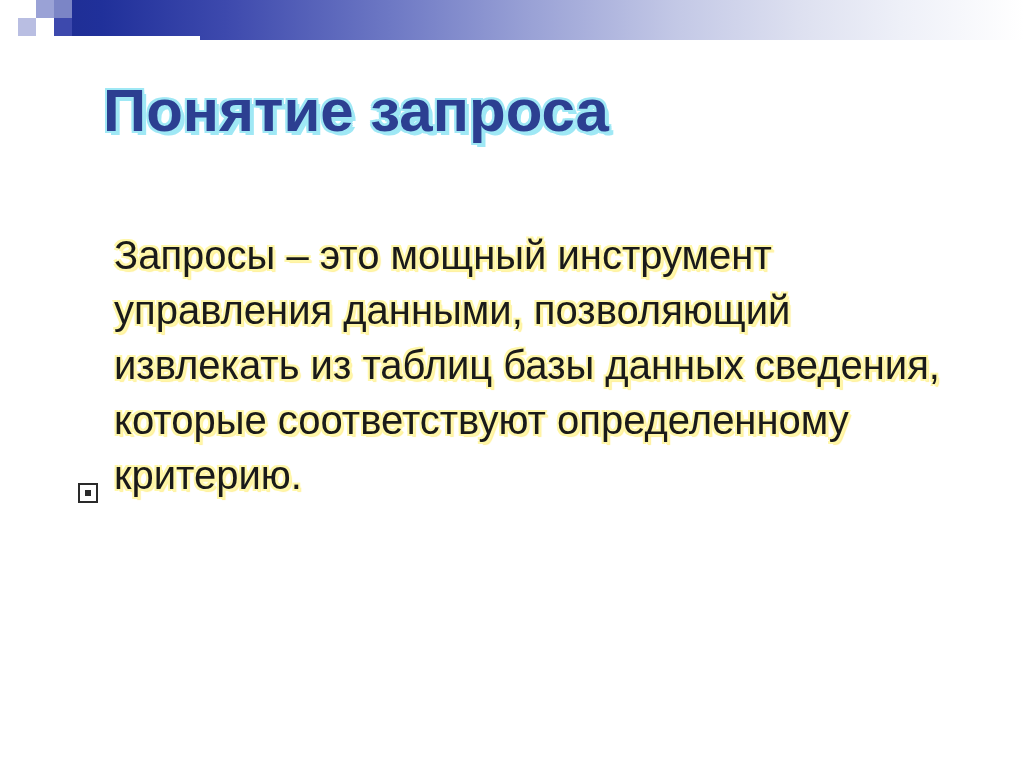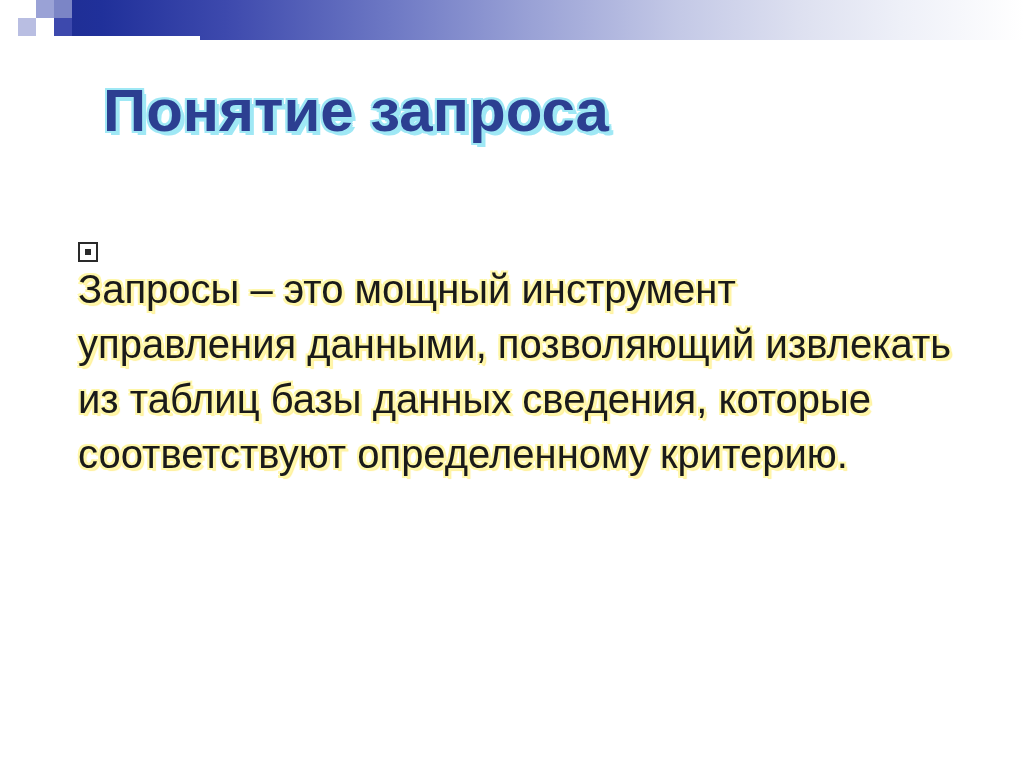--- a/index.html
+++ b/index.html
@@ -83,22 +83,21 @@
 
   
   .body-wrap {
     position: absolute;
     left: 78px;
     top: 228px;
     width: 880px;
   }
   .bullet-row {
     display: flex;
-    align-items: flex-start;
-    flex-direction: column;
+    align-items: flex-end;
   }
   .bullet-marker {
     flex: 0 0 auto;
     width: 20px;
     height: 20px;
     margin-top: 14px;
     margin-right: 16px;
     border: 2px solid #2a2a2a;
     box-sizing: border-box;
     position: relative;

